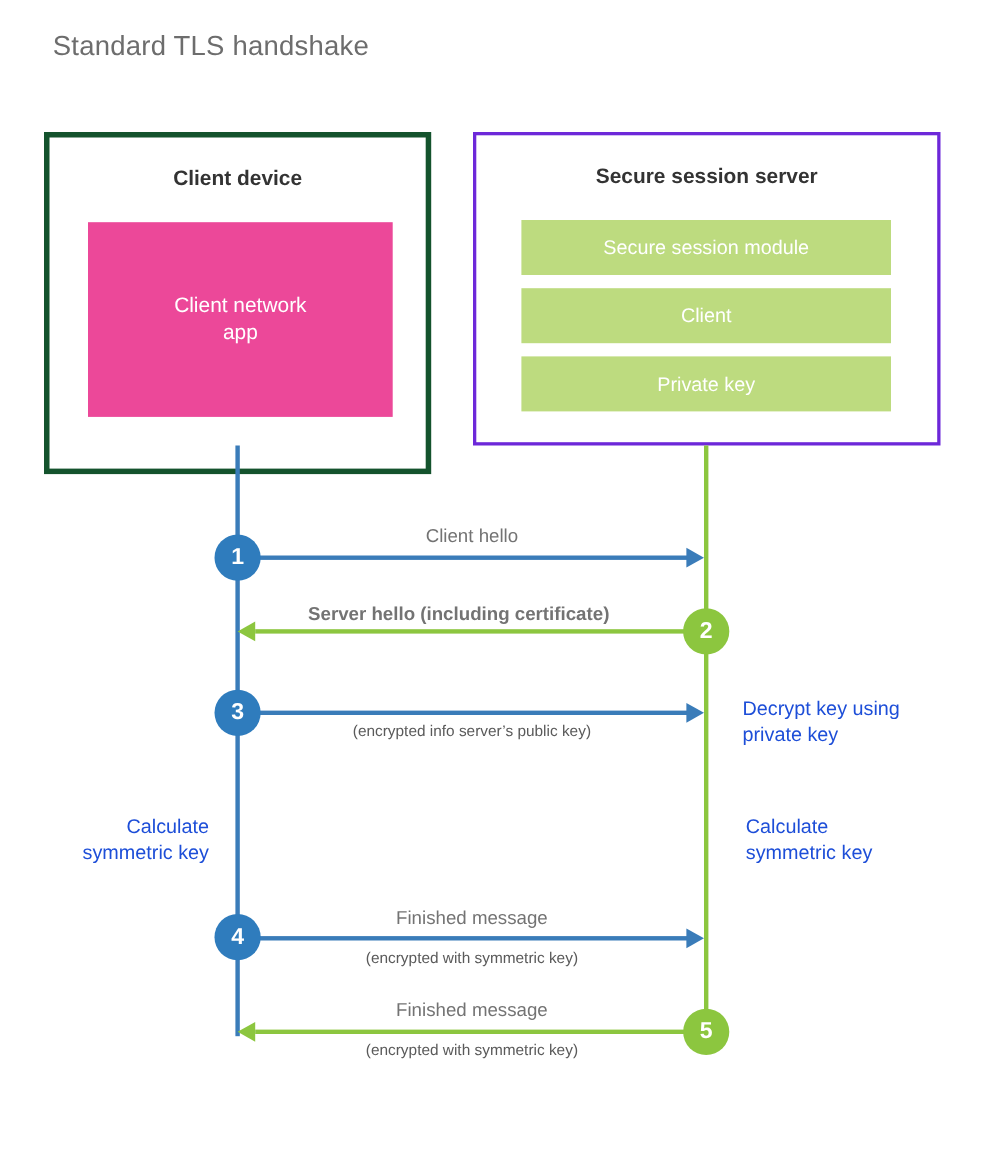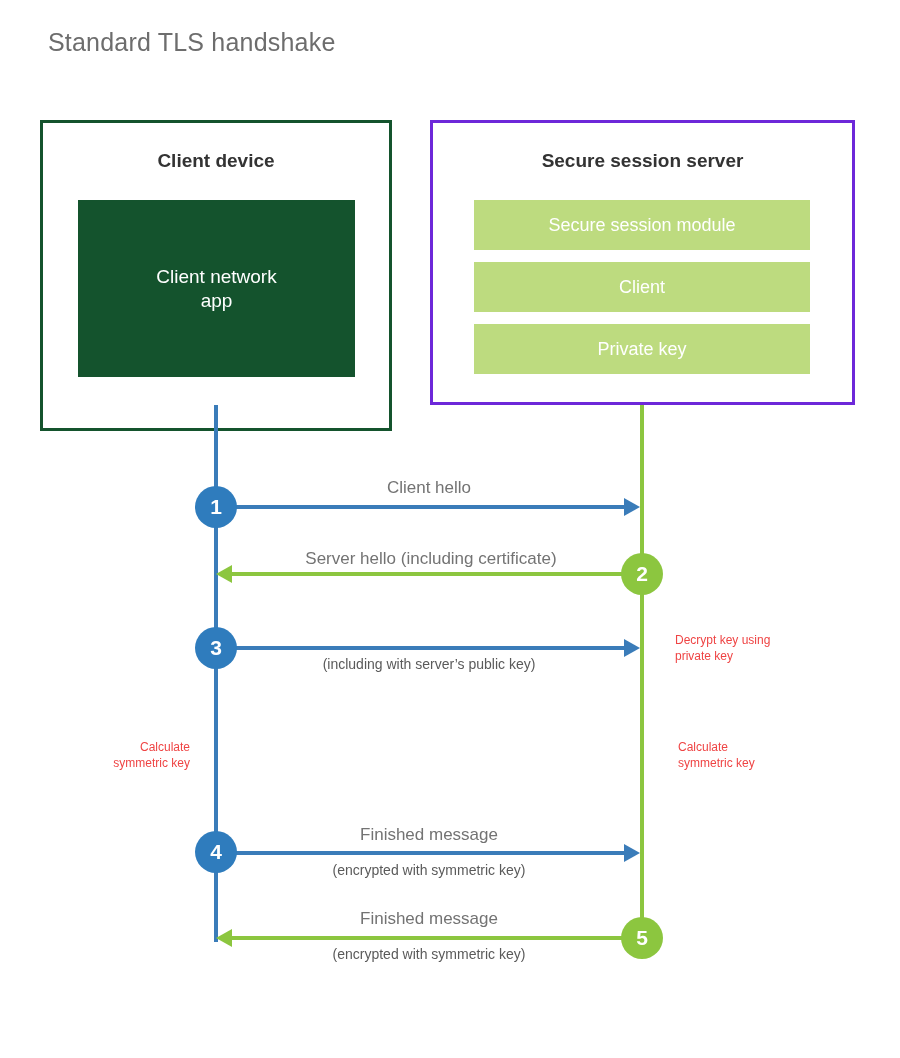--- a/index.html
+++ b/index.html
@@ -36,21 +36,21 @@
   .party-box {
     position: absolute;
     background: #ffffff;
     box-sizing: border-box;
   }
   #client-box {
     left: 40px;
     top: 120px;
     width: 352px;
     height: 311px;
-    border: 3px solid #14532d;
+    border: 5px solid #14532d;
   }
   #server-box {
     left: 430px;
     top: 120px;
     width: 425px;
     height: 285px;
     border: 3px solid #6d28d9;
   }
   .party-title {
     position: absolute;
@@ -71,21 +71,21 @@
     justify-content: center;
     color: #ffffff;
     text-align: center;
     line-height: 1.25;
   }
   #client-app-block {
     left: 35px;
     top: 77px;
     width: 277px;
     height: 177px;
-    background: #14532d;
+    background: #ec4899;
     font-size: 19px;
   }
   .server-block {
     left: 41px;
     width: 336px;
     height: 50px;
     background: #bddb7f;
     font-size: 18px;
   }
   #server-block-0 { top: 77px; }
@@ -154,23 +154,23 @@
     position: absolute;
     text-align: center;
     font-size: 14px;
     color: #5a5a5a;
     white-space: nowrap;
   }
 
   
   .side-note {
     position: absolute;
-    font-size: 12px;
+    font-size: 18px;
     line-height: 1.35;
-    color: #ef4444;
+    color: #1d4ed8;
     white-space: pre-line;
   }
   .side-note.right-align { text-align: right; }
   .side-note.left-align { text-align: left; }
 </style>
 </head>
 <body>
 
 <div id="canvas">
 
@@ -190,29 +190,29 @@
   </div>
 
   <div class="lifeline" id="client-lifeline"></div>
   <div class="lifeline" id="server-lifeline"></div>
 
   <div class="msg-label" style="left:216px; top:478px; width:426px;">Client hello</div>
   <div class="msg-line blue" style="left:216px; top:505px; width:410px;"></div>
   <div class="arrow-head right blue" style="left:624px; top:498px;"></div>
   <div class="step-circle blue" style="left:195px; top:486px;">1</div>
 
-  <div class="msg-label" style="left:218px; top:549px; width:426px;">Server hello (including certificate)</div>
+  <div class="msg-label" style="left:204px; top:549px; width:426px;font-weight:bold;">Server hello (including certificate)</div>
   <div class="msg-line green" style="left:232px; top:572px; width:410px;"></div>
   <div class="arrow-head left green" style="left:216px; top:565px;"></div>
   <div class="step-circle green" style="left:621px; top:553px;">2</div>
 
   <div class="msg-line blue" style="left:216px; top:646px; width:410px;"></div>
   <div class="arrow-head right blue" style="left:624px; top:639px;"></div>
   <div class="step-circle blue" style="left:195px; top:627px;">3</div>
-  <div class="msg-sublabel" style="left:216px; top:656px; width:426px;">(including with server’s public key)</div>
+  <div class="msg-sublabel" style="left:216px; top:656px; width:426px;">(encrypted info server’s public key)</div>
 
   <div class="side-note left-align" style="left: 675px; top: 632px; width: 180px; white-space: pre-line;">Decrypt key using
 private key</div>
 
   <div class="side-note right-align" style="left: 20px; top: 739px; width: 170px; white-space: pre-line;">Calculate
 symmetric key</div>
   <div class="side-note left-align" style="left: 678px; top: 739px; width: 180px; white-space: pre-line;">Calculate
 symmetric key</div>
 
   <div class="msg-label" style="left:216px; top:825px; width:426px;">Finished message</div>

